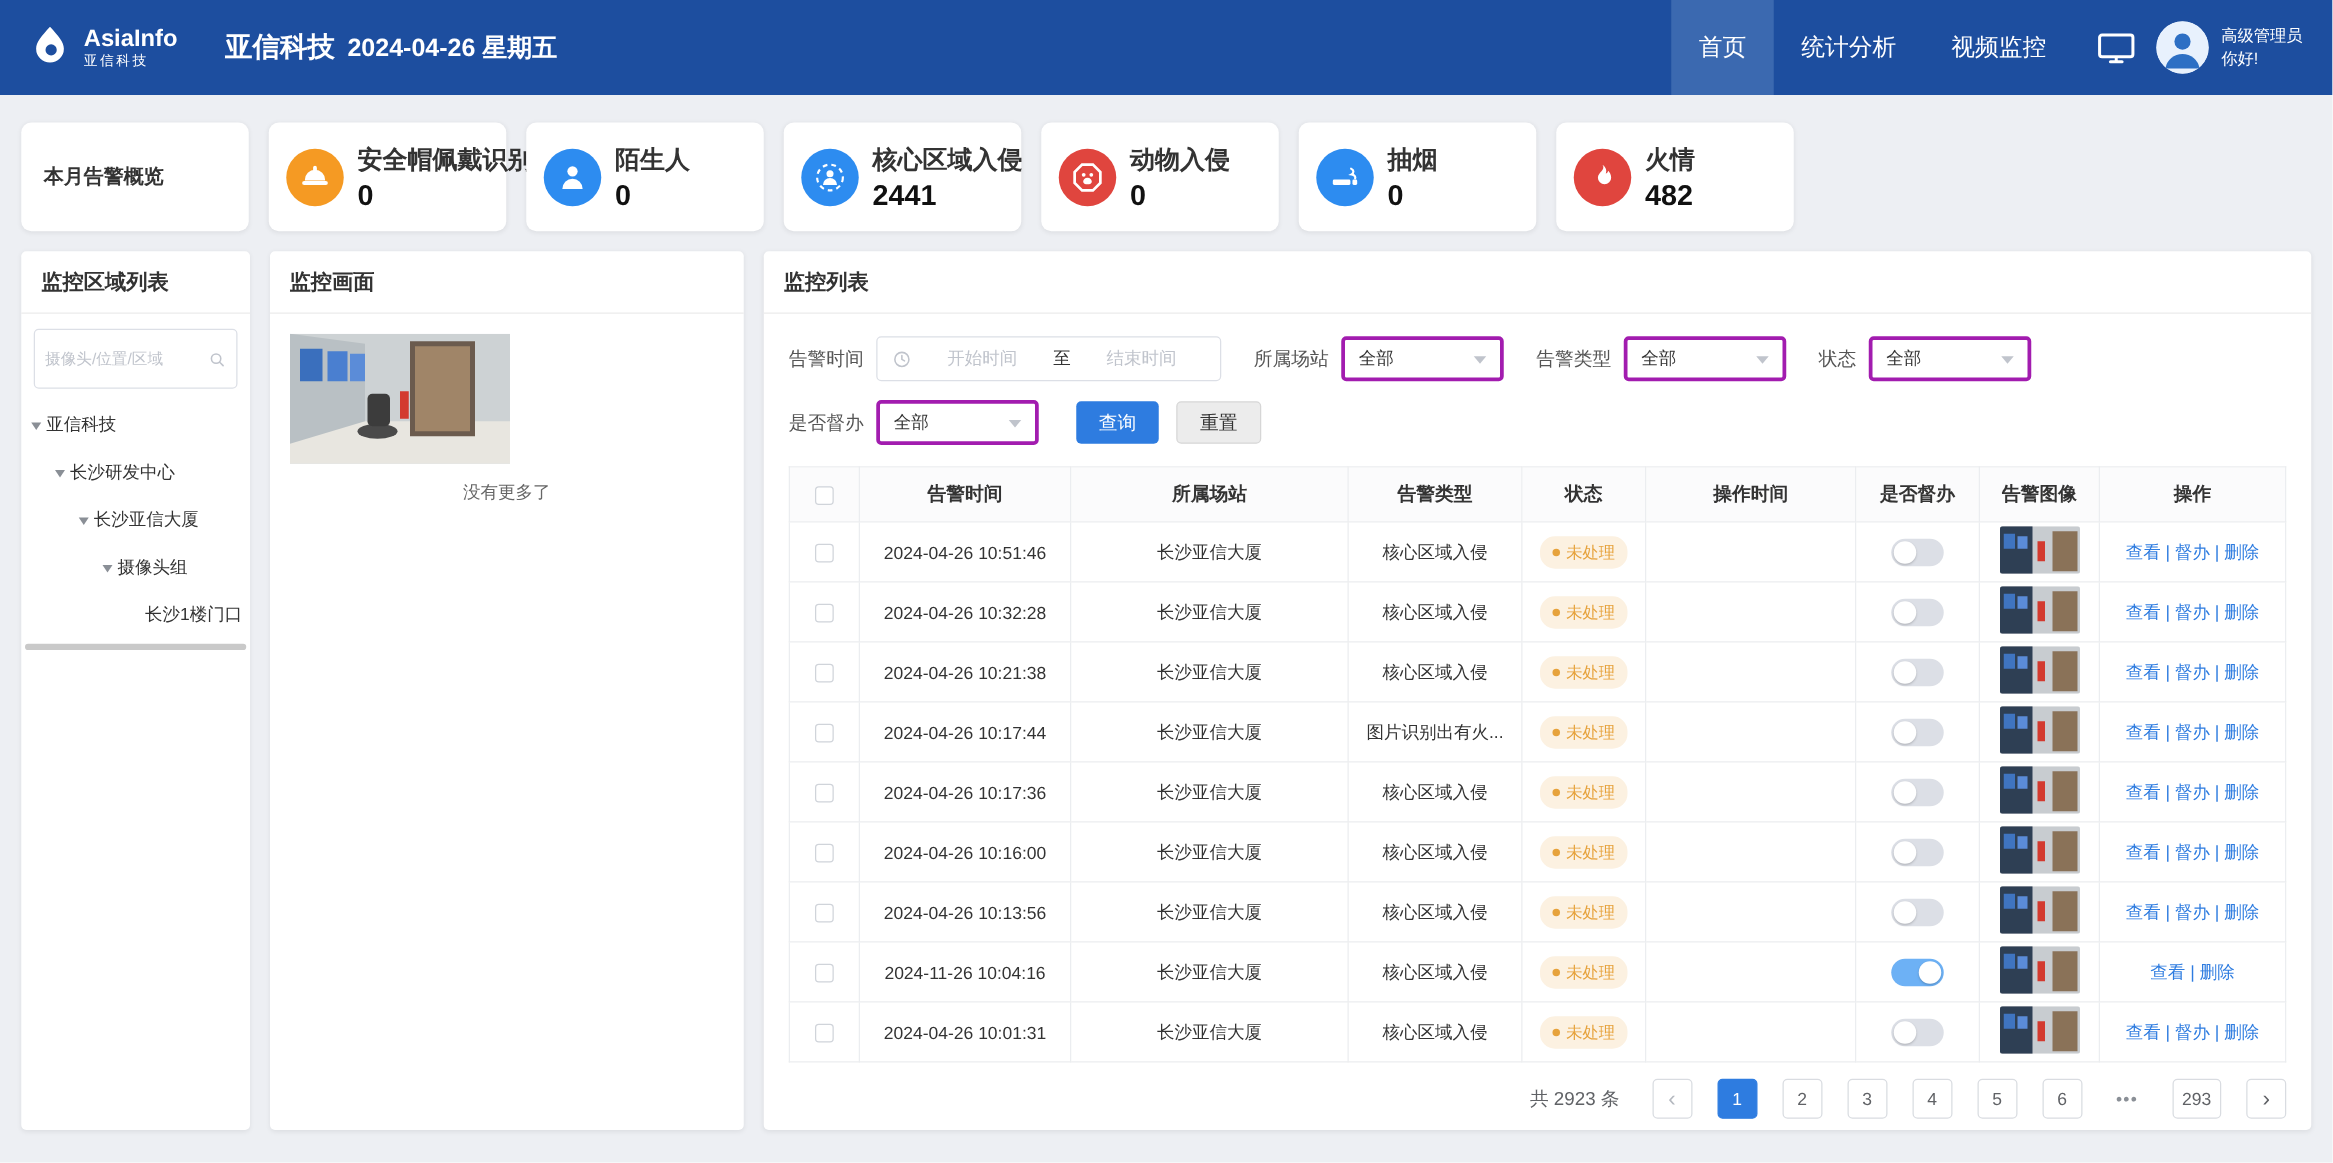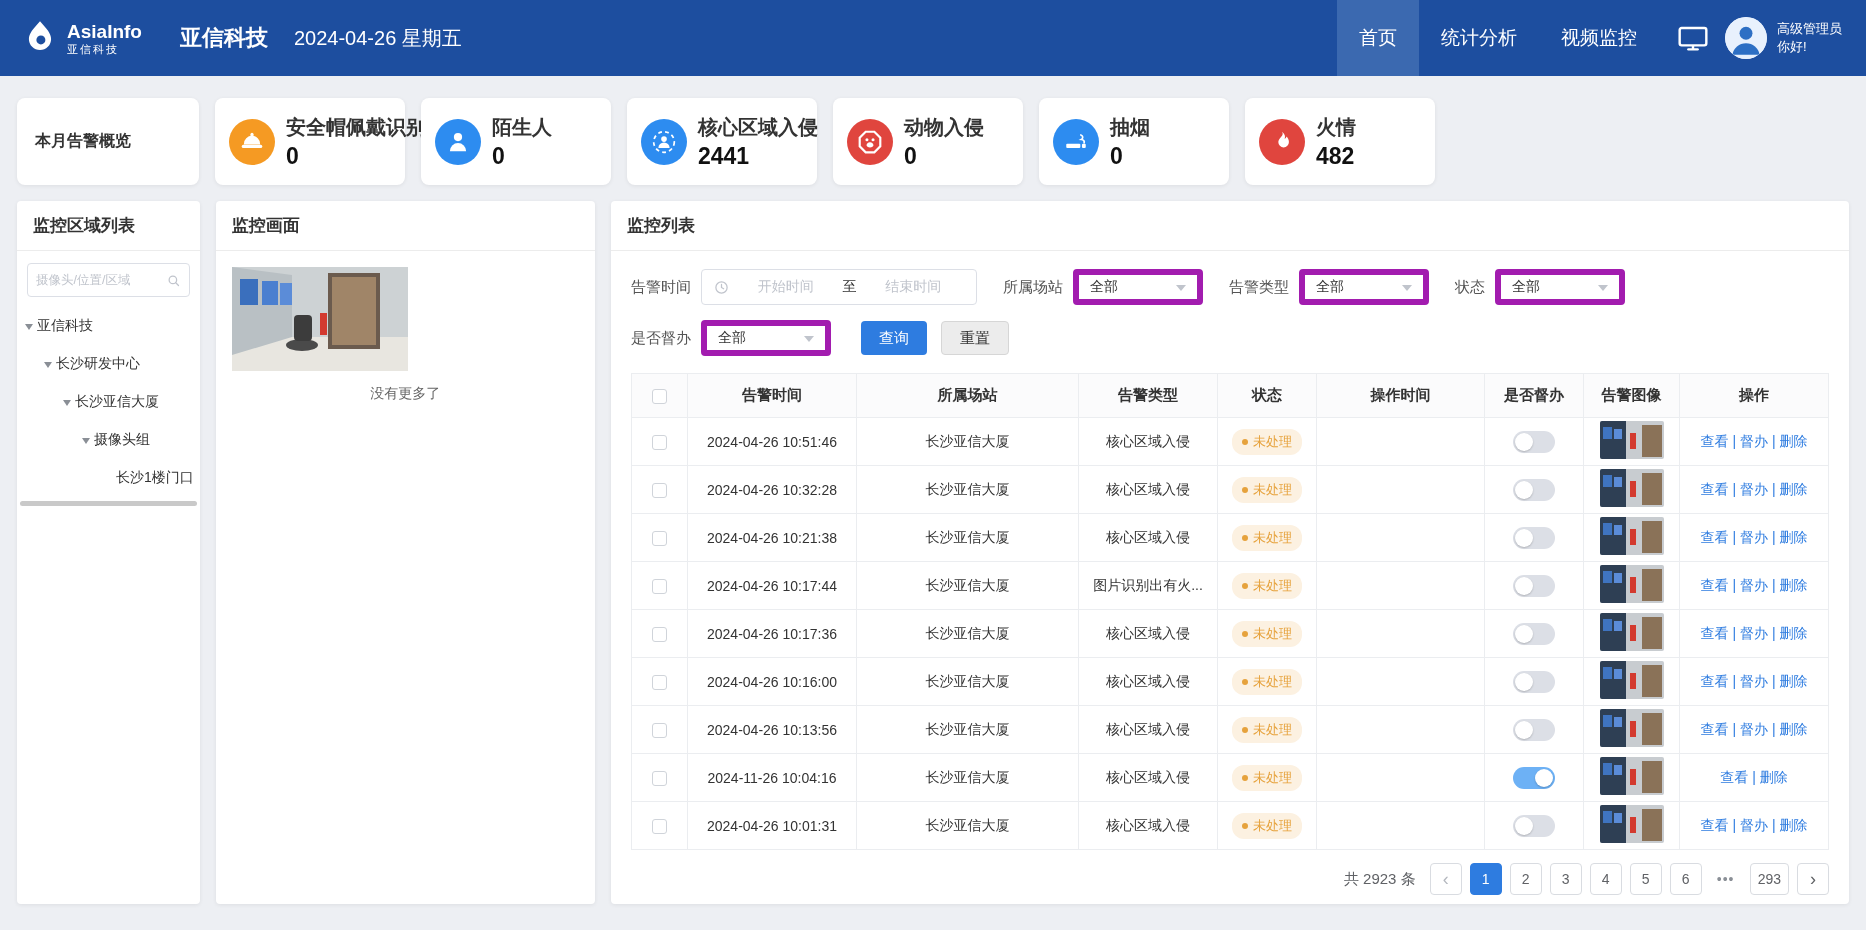--- a/index.html
+++ b/index.html
@@ -6,21 +6,21 @@
   html,body{width:1866px;height:930px;overflow:hidden}
   body{background:#edeff3;font-family:"Liberation Sans","DejaVu Sans",sans-serif;color:#333}
 
   
   .navbar{height:76px;background:#1d4e9f;display:flex;align-items:center;padding-left:22px;color:#fff}
   .logo{display:flex;align-items:center;gap:9px}
   .logo-text{display:flex;flex-direction:column;line-height:1.15}
   .brand{font-size:19px;font-weight:700}
   .brand-sub{font-size:11px;letter-spacing:2px}
   .company{font-size:22px;font-weight:700;margin-left:38px}
-  .date{font-size:20px;font-weight:400;margin-left:26px}
+  .date{font-size:20px;font-weight:700;margin-left:10px}
   .nav-menu{margin-left:auto;display:flex;height:100%}
   .nav-item{padding:0 22px;display:flex;align-items:center;font-size:19px;cursor:pointer;white-space:nowrap}
   .nav-item.active{background:#3b69b0}
   .nav-monitor{margin:0 16px 0 18px;display:flex;align-items:center;cursor:pointer}
   .avatar{width:42px;height:42px;border-radius:50%;overflow:hidden;background:#e8f1fd;margin-right:10px;cursor:pointer;flex-shrink:0}
   .user-info{font-size:13px;line-height:1.4;margin-right:24px;white-space:nowrap}
 
   
   .stats-row{display:flex;margin:22px 17px 0;gap:16px}
   .card{background:#fff;border-radius:8px;box-shadow:0 1px 4px rgba(0,0,0,.07)}
@@ -30,21 +30,21 @@
   .stat-label{font-size:20px;font-weight:700;color:#333;white-space:nowrap}
   .stat-value{font-size:23px;font-weight:700;color:#111;margin-top:2px}
 
   
   .main-row{display:flex;gap:16px;margin:16px 17px 0;height:703px}
   .panel{background:#fff;border-radius:4px;box-shadow:0 1px 4px rgba(0,0,0,.07)}
   .panel-title{font-size:17px;font-weight:700;color:#333;padding:13px 16px;border-bottom:1px solid #ececec}
 
   
   .region-panel{width:183px;display:flex;flex-direction:column}
-  .search-box{margin:12px 10px 8px;height:34px;border:1px solid #dcdfe6;border-radius:4px;display:flex;align-items:center;padding:0 8px;background:#fff}
+  .search-box{margin:12px 10px 8px;height:48px;border:1px solid #dcdfe6;border-radius:4px;display:flex;align-items:center;padding:0 8px;background:#fff}
   .search-box input{border:none;outline:none;width:100%;font-size:12.5px;color:#333;font-family:inherit;background:transparent}
   .search-box input::placeholder{color:#c0c4cc}
   .search-icon{flex-shrink:0;display:flex;cursor:pointer}
   .tree{padding:2px 0 0}
   .tree-item{height:38px;display:flex;align-items:center;gap:4px;font-size:14px;color:#333;cursor:pointer;white-space:nowrap;overflow:hidden}
   .tree-arrow{width:0;height:0;border:4.5px solid transparent;border-top:6px solid #8a8f96;transform:translateY(3px);flex-shrink:0}
   .hscrollbar{height:5px;background:#c9c9c9;border-radius:3px;margin:4px 3px 0;cursor:pointer}
 
   
   .monitor-panel{width:380px}
@@ -55,21 +55,21 @@
 
   
   .list-panel{flex:1;display:flex;flex-direction:column}
   .filters{padding:18px 20px 0}
   .filter-row{display:flex;align-items:center;margin-bottom:15px}
   .flabel{font-size:15px;color:#555;margin-right:10px;white-space:nowrap}
   .date-range{width:276px;height:36px;border:1px solid #dcdfe6;border-radius:4px;display:flex;align-items:center;padding:4px 12px;gap:6px;background:#fff;margin-right:26px;cursor:pointer}
   .date-range .ph{flex:1;text-align:center;color:#c0c4cc;font-size:14px}
   .date-range .rsep{color:#333;font-size:14px}
   .clock{display:flex;flex-shrink:0}
-  .select{width:130px;height:36px;border:6px solid #a21caf;border-radius:4px;display:flex;align-items:center;padding:0 11px;font-size:14px;color:#333;background:#fff;margin-right:26px;cursor:pointer}
+  .select{width:130px;height:36px;border:3px solid #a21caf;border-radius:4px;display:flex;align-items:center;padding:0 11px;font-size:14px;color:#333;background:#fff;margin-right:26px;cursor:pointer}
   .select::after{content:'';margin-left:auto;width:0;height:0;border:5px solid transparent;border-top:6px solid #c0c4cc;transform:translateY(3px)}
   .btn{height:34px;padding:0 18px;border-radius:4px;font-size:15px;cursor:pointer;font-family:inherit}
   .btn-primary{background:#2e7ce0;color:#fff;border:none;margin-left:4px}
   .btn-default{background:#ececec;color:#333;border:1px solid #d6d6d6;margin-left:14px}
 
   
   .table-wrap{padding:2px 20px 0}
   .alarm-table{width:100%;border-collapse:collapse;table-layout:fixed}
   .alarm-table th,.alarm-table td{border:1px solid #ebedf0;font-size:14px;color:#333;text-align:center;height:48px;padding:0 6px;overflow:hidden;white-space:nowrap;text-overflow:ellipsis}
   .alarm-table thead th{height:44px;font-weight:700;font-size:15px;background:#fbfbfc}
@@ -79,21 +79,21 @@
   .toggle{display:inline-block;width:42px;height:22px;border-radius:11px;background:#dcdfe6;position:relative;cursor:pointer;vertical-align:middle}
   .toggle::after{content:'';position:absolute;top:2px;left:2px;width:18px;height:18px;border-radius:50%;background:#fff;box-shadow:0 1px 2px rgba(0,0,0,.2)}
   .toggle.on{background:#6db1f5}
   .toggle.on::after{left:auto;right:2px}
   .row-thumb{display:inline-block;cursor:pointer;line-height:0}
   .row-thumb svg{border-radius:2px}
   .op-link{color:#2e7ce0;text-decoration:none;font-size:14px;cursor:pointer}
   .op-sep{color:#2e7ce0;font-size:14px}
 
   
-  .pagination{display:flex;align-items:center;justify-content:flex-end;gap:8px;padding:13px 20px;font-size:15px;color:#606266;margin-top:auto}
+  .pagination{display:flex;align-items:center;justify-content:flex-end;gap:20px;padding:13px 20px;font-size:15px;color:#606266;margin-top:auto}
   .pg-total{margin-right:6px}
   .pg-btn{min-width:32px;height:32px;border:1px solid #d9dce1;background:#fff;border-radius:4px;font-size:14px;color:#606266;cursor:pointer;padding:0 7px;font-family:inherit}
   .pg-btn.active{background:#2e7ce0;color:#fff;border-color:#2e7ce0}
   .pg-btn.dots{border:none;background:transparent;letter-spacing:1px;color:#8a8f96}
   .pg-prev{color:#b4b8bf;font-size:18px}
   .pg-next{font-size:18px}
 </style>
 </head>
 <body>
 

